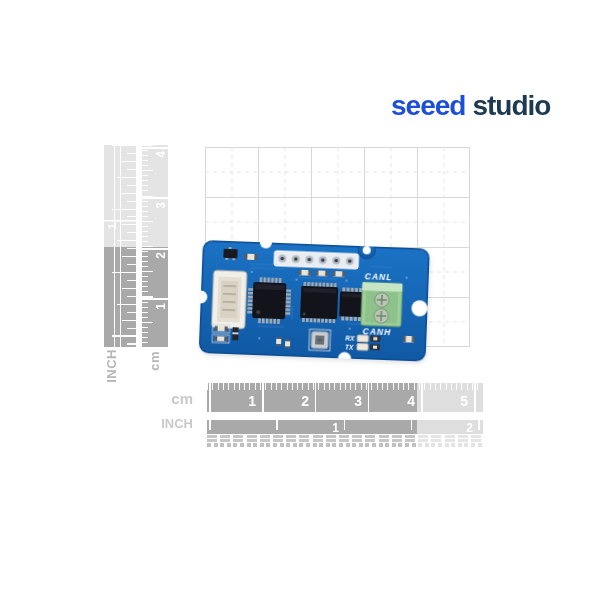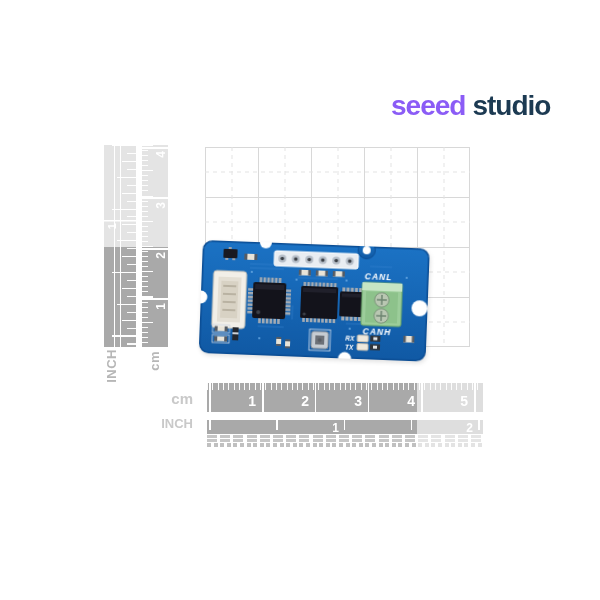--- a/index.html
+++ b/index.html
@@ -2,21 +2,21 @@
 <html><head>
 <meta charset="utf-8">
 <style>
   html,body{margin:0;padding:0;background:#fff;}
   #stage{position:relative;width:600px;height:600px;background:#ffffff;overflow:hidden;
          font-family:"Liberation Sans",sans-serif;}
 
   
   .logo{position:absolute;left:391px;top:90px;font-size:28px;font-weight:bold;
         letter-spacing:-1px;white-space:nowrap;}
-  .logo .seeed{color:#8b5cf6;}
+  .logo .seeed{color:#1d4ed8;}
   .logo .studio{color:#1C3A52;margin-left:7px;}
 
   
   .grid{position:absolute;left:205px;top:147px;z-index:1;}
 
   
   .vruler{position:absolute;left:104px;top:145px;width:64px;height:202px;z-index:2;}
   .vcol{position:absolute;top:0;height:202px;}
   .vcol .seg{position:absolute;left:0;width:100%;}
   .seg.light{top:0;height:102px;background:#e4e4e4;}

